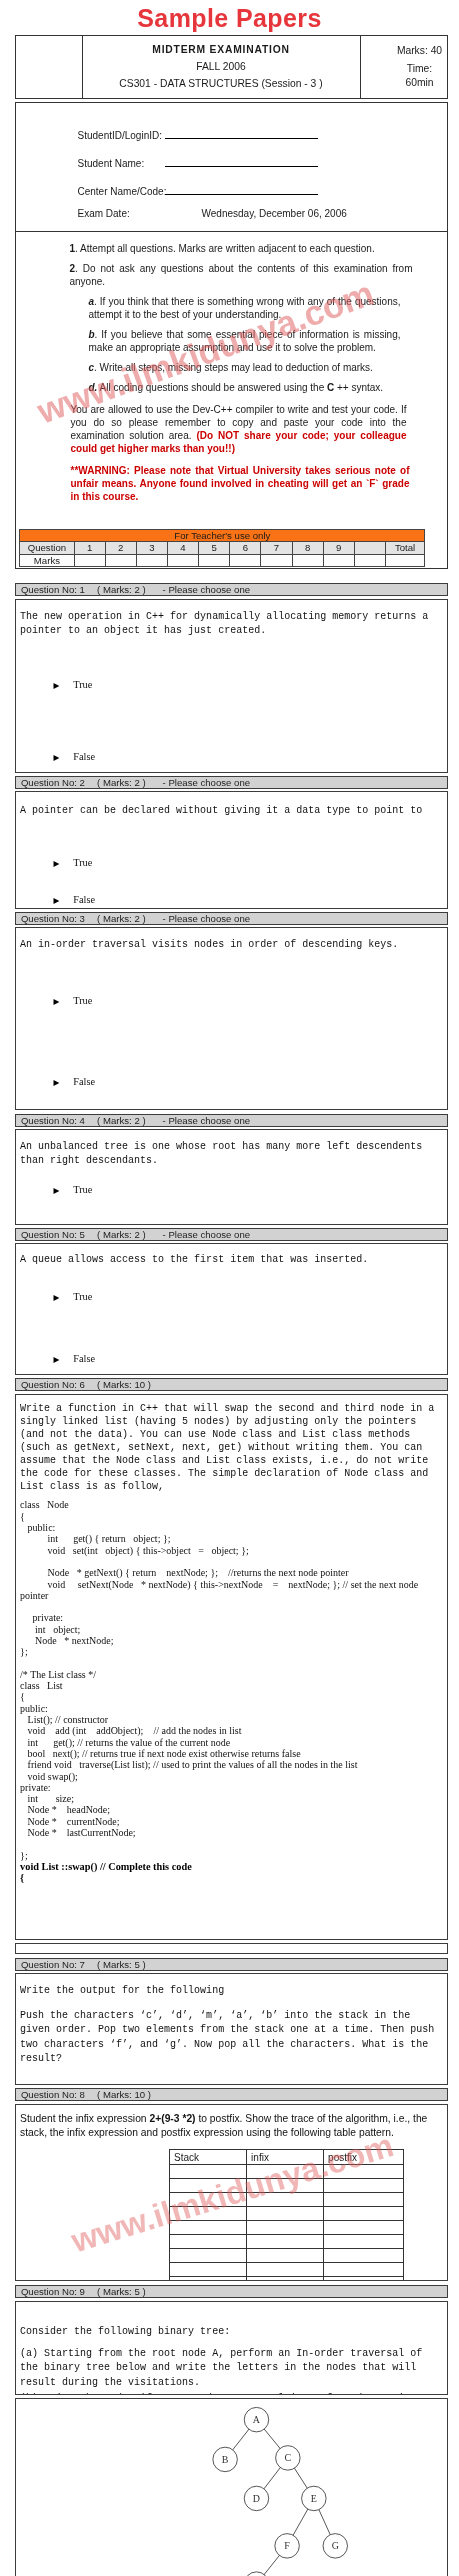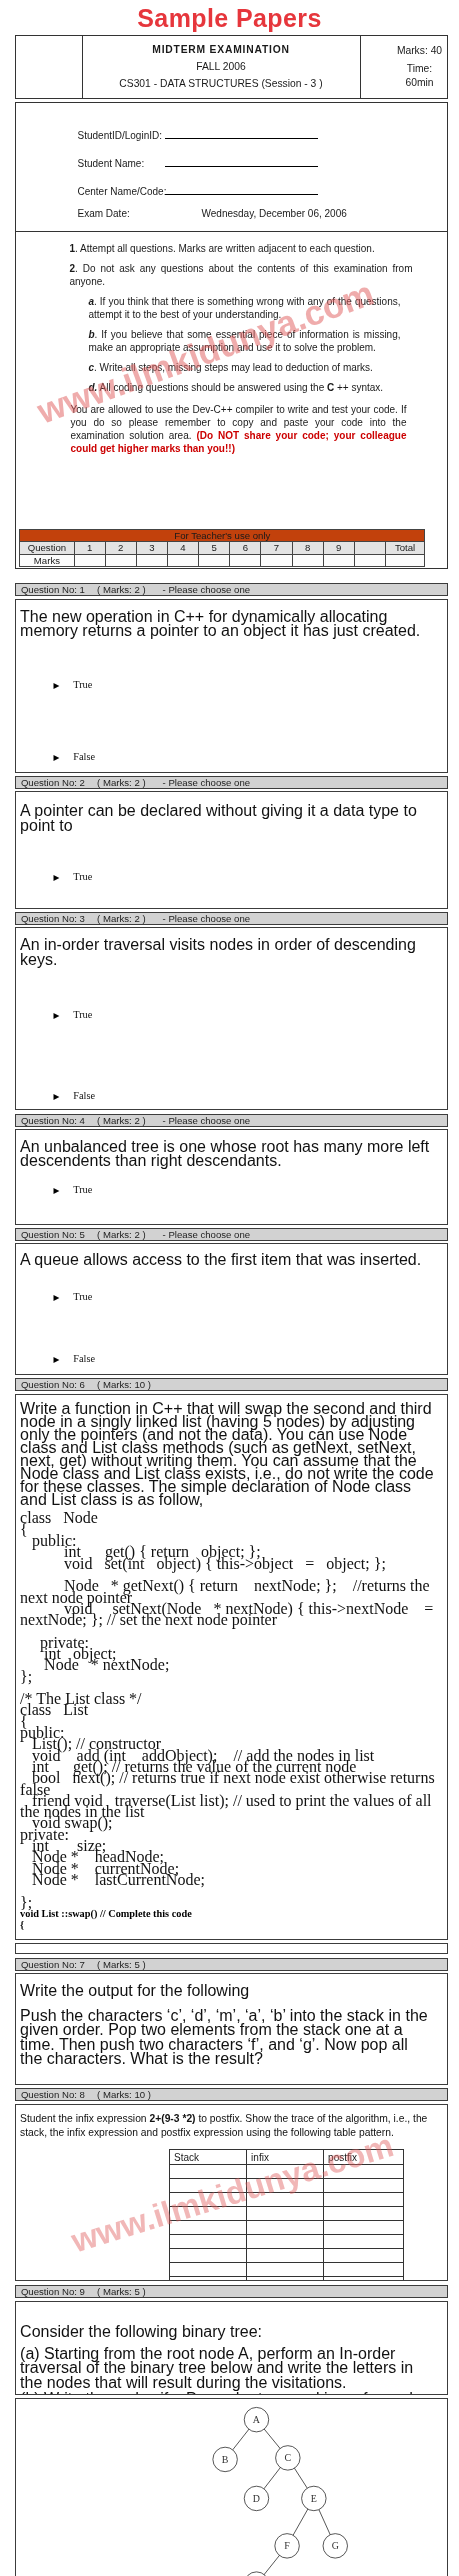--- a/index.html
+++ b/index.html
@@ -34,37 +34,37 @@
   .instr p.para{margin:9.2px 40px 0 55px;}
   .bnum{font-weight:bold;}
   .bi{font-weight:bold;font-style:italic;}
   .red-b{color:#cc0000;font-weight:bold;}
   .warning{margin:9.2px 37px 0 55px;color:#cc0000;font-weight:bold;font-size:10px;
            line-height:13px;text-align:justify;}
   
   table.teacher{position:absolute;left:3.8px;bottom:0.8px;border-collapse:collapse;width:406px;
                 font-size:9.6px;table-layout:fixed;}
   table.teacher td{border:0.8px solid #444;text-align:center;padding:0;height:11.5px;line-height:11.5px;}
-  tr.t-title td{background:#c2410c;margin-left:12px;}
+  tr.t-title td{background:#f97316;margin-left:12px;}
   tr.t-q td{background:#e3e3e3;}
   tr.t-m td{background:#fcfcfc;height:10.7px;}
   
   .qhead{height:13px;background:#d2d2d2;border:0.8px solid #3c3c3c;font-size:9.6px;
          line-height:11.5px;padding-left:5.4px;color:#222;box-sizing:border-box;white-space:nowrap;}
   .qhead .qmarks{margin-left:12.2px;}
   .qhead .qchoose{margin-left:17px;}
   .qbody{border:0.8px solid #3c3c3c;background:#fff;margin-top:2.3px;overflow:hidden;
          box-sizing:border-box;position:relative;}
   .qgap{margin-top:3.1px;}
-  .qtext{font-family:Liberation Sans, sans-serif;font-size:16px;line-height:14.5px;
+  .qtext{font-family:Liberation Mono, monospace;font-size:10px;line-height:14.5px;
          margin:0 12.2px 0 4.6px;color:#111;}
   .opt{margin-left:38px;font-family:"Liberation Serif",serif;font-size:10.3px;color:#111;}
   .tri{display:inline-block;font-size:7.7px;margin-right:13.8px;color:#000;}
   
-  .code{font-family:"Liberation Serif",serif;font-size:16px;line-height:11.3px;
+  .code{font-family:"Liberation Serif",serif;font-size:10px;line-height:11.3px;
         white-space:pre-wrap;margin:6.1px 7.7px 0 4.6px;color:#111;}
   .code-bold{font-family:"Liberation Serif",serif;font-size:10.3px;font-weight:bold;
              margin:0 7.7px 0 4.6px;line-height:11.5px;color:#000;}
   .thin-box{height:11.5px;border:0.8px solid #3c3c3c;background:#fff;box-sizing:border-box;}
   
   .q8text{font-size:10.3px;line-height:13.8px;margin:0 10.7px 0 4.6px;color:#111;}
   table.trace{border-collapse:collapse;margin:9.2px 0 0 153px;table-layout:fixed;font-size:10px;}
   table.trace td{border:0.8px solid #333;padding:0 4.6px;height:13px;}
   table.trace tr.hdr td{height:13.8px;}
   
@@ -120,20 +120,21 @@
     <div class="divider"></div>
 
     <div class="instr">
       <p class="first"><span class="bnum">1</span><span>.  Attempt all questions. Marks are written adjacent to each question.</span></p>
       <p><span class="bnum">2</span><span>. Do not ask any questions about the contents of this examination from anyone.</span></p>
       <p class="sub"><span class="bi">a</span><span>. If you think that there is something wrong with any of the questions, attempt it to the best of your understanding.</span></p>
       <p class="sub"><span class="bi">b</span><span>. If you believe that some essential piece of information is missing, make an appropriate assumption and use it to solve the problem.</span></p>
       <p class="sub"><span class="bi">c</span><span>.  Write all steps, missing steps may lead to deduction of marks.</span></p>
       <p class="sub"><span class="bi">d.</span><span> All coding questions should be answered using the </span><span class="bnum">C</span><span> ++ syntax.</span></p>
       <p class="para"><span>You are allowed to use the Dev-C++ compiler to write and test your code.  If you do so please remember to copy and paste your code into the examination solution area. </span><span class="red-b">(Do NOT share your code; your colleague could get higher marks than you!!)</span></p>
+      <div class="warning">**WARNING: Please note that Virtual University takes serious note of unfair means. Anyone found involved in cheating will get an `F` grade in this course.</div>
     </div>
 
     <table class="teacher">
       <colgroup>
         <col style="width:54px">
           <col style="width:31px">
           <col style="width:31px">
           <col style="width:31px">
         <col style="width:31px">
           <col style="width:31px">

